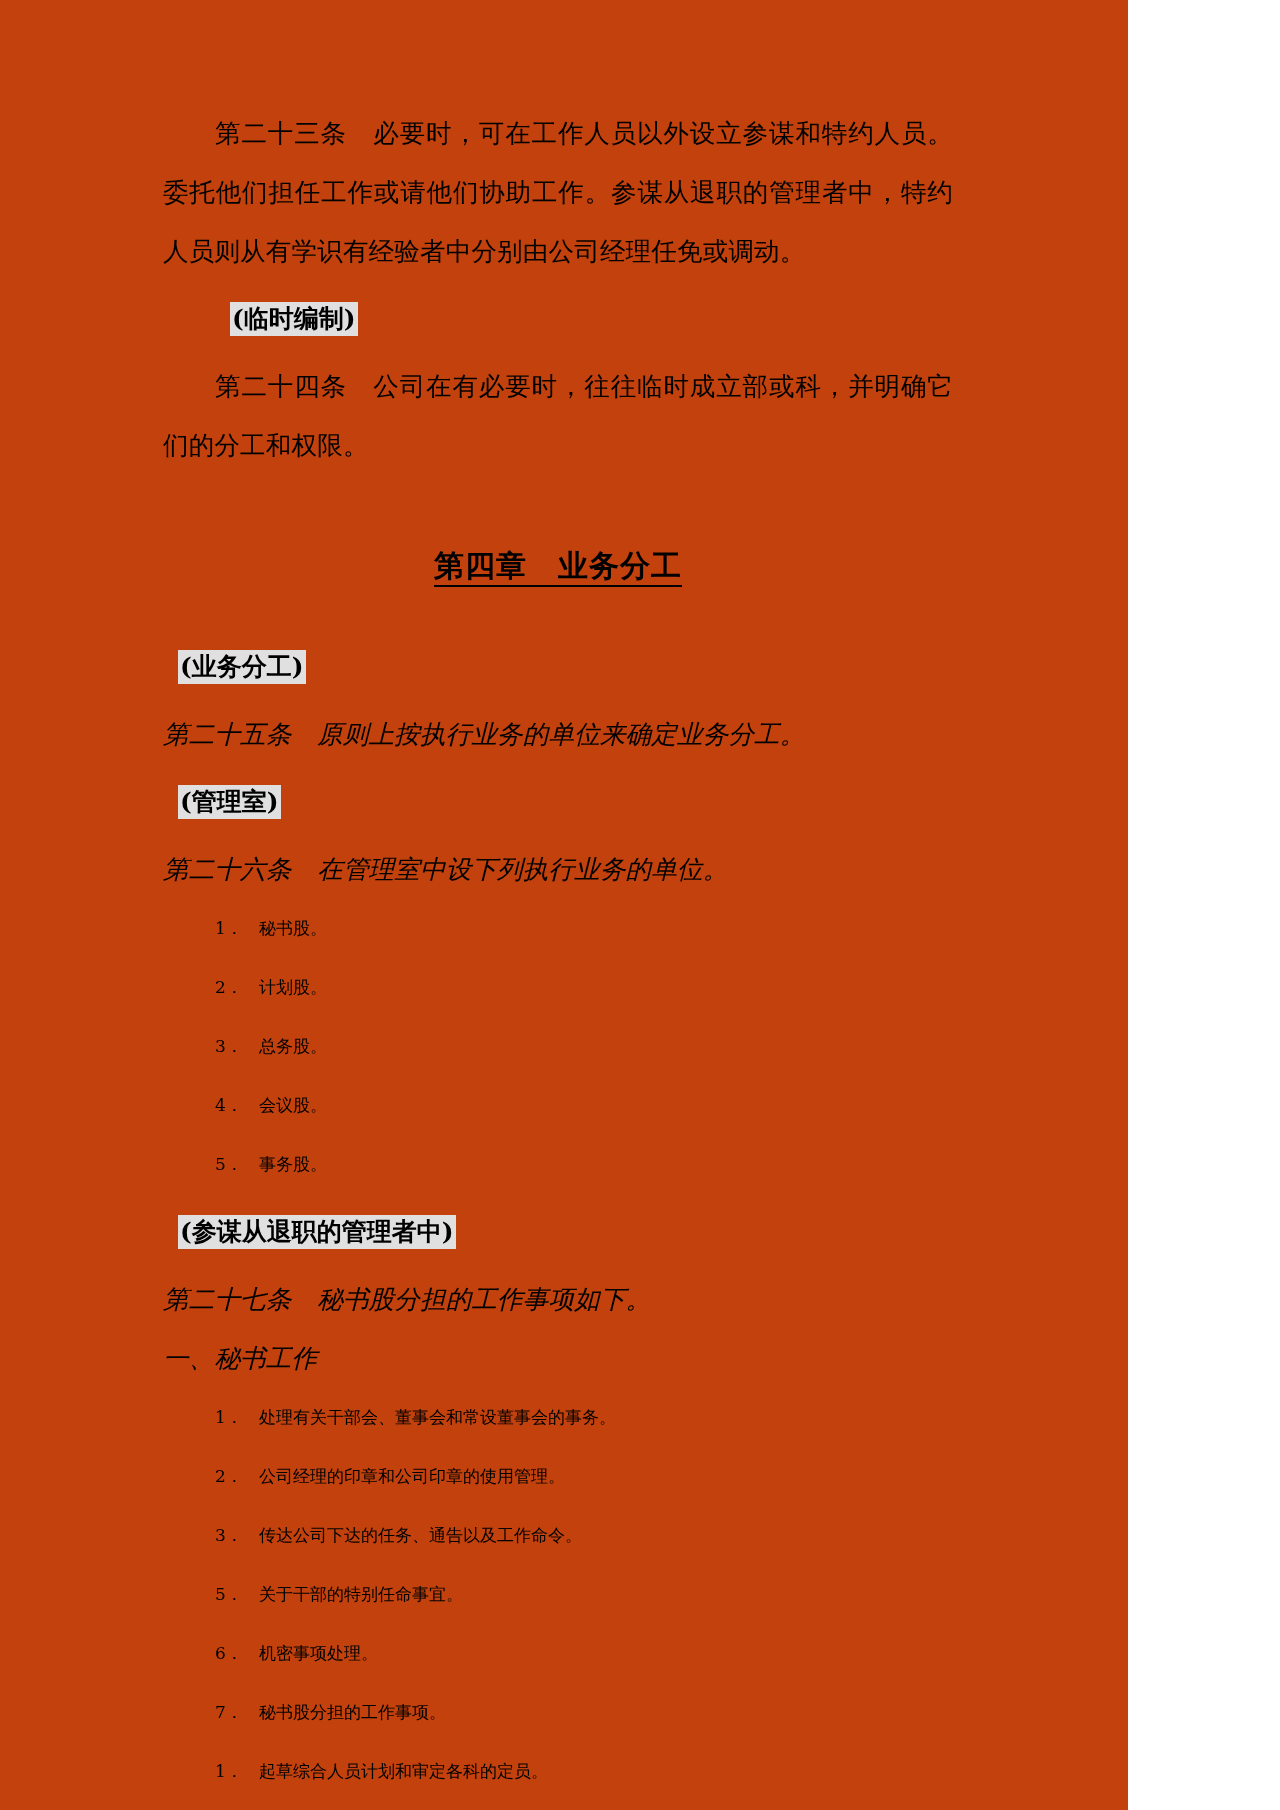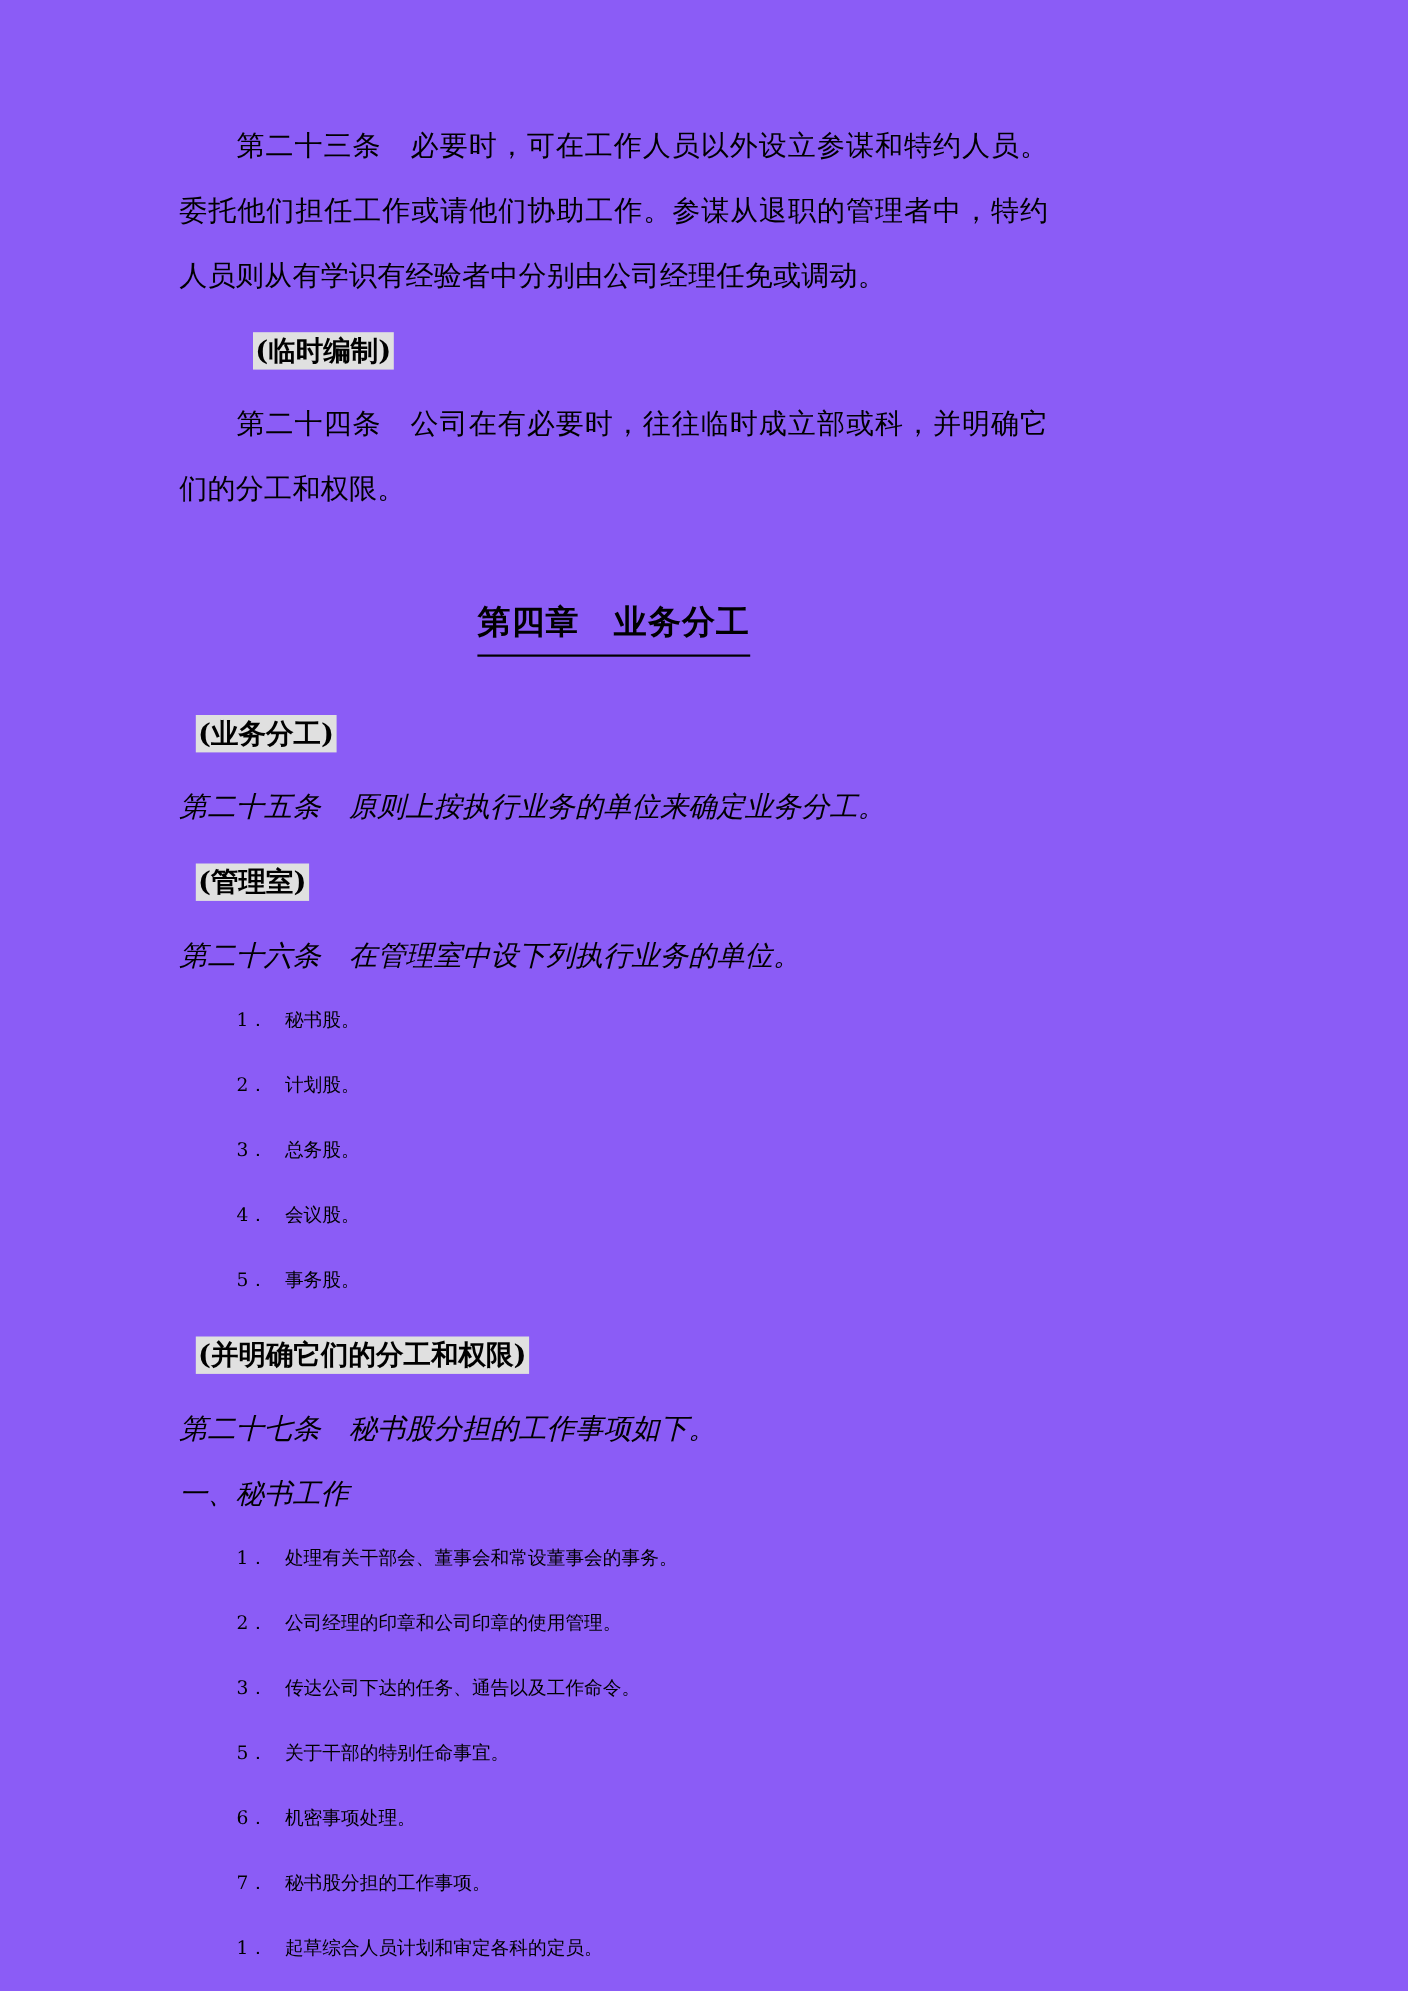--- a/index.html
+++ b/index.html
@@ -9,23 +9,23 @@
   }
   body {
     width: 1280px;
     height: 1810px;
     font-family: "DejaVu Serif", "Liberation Serif", serif;
     color: #000000;
     overflow: hidden;
   }
   .page {
     position: relative;
-    width: 1280px;
+    width: 1128px;
     height: 1810px;
-    background: #8b5cf6;
+    background: #c2410c;
     box-sizing: border-box;
     padding: 0;
   }
   .content {
     position: absolute;
     left: 163px;
     top: 104px;
     width: 790px;
   }
 
@@ -67,21 +67,21 @@
   .chapter-title {
     text-align: center;
     font-size: 30px;
     font-weight: bold;
     line-height: 46px;
     margin: 0;
     letter-spacing: 1px;
   }
   .chapter-title .u {
     border-bottom: 2.5px solid #000;
-    padding-bottom: 12px;
+    padding-bottom: 2px;
   }
 
   
   .list-row {
     font-size: 17px;
     line-height: 59px;
     margin: 0;
     padding-left: 52px;
     white-space: nowrap;
   }
@@ -118,21 +118,21 @@
     <div class="shaded-label"><span class="hl">(管理室)</span></div>
 
     <p class="para flush">第二十六条　在管理室中设下列执行业务的单位。</p>
 
     <div class="list-row"><span class="num">1．</span><span>秘书股。</span></div>
     <div class="list-row"><span class="num">2．</span><span>计划股。</span></div>
     <div class="list-row"><span class="num">3．</span><span>总务股。</span></div>
     <div class="list-row"><span class="num">4．</span><span>会议股。</span></div>
     <div class="list-row"><span class="num">5．</span><span>事务股。</span></div>
 
-    <div class="shaded-label"><span class="hl">(并明确它们的分工和权限)</span></div>
+    <div class="shaded-label"><span class="hl">(参谋从退职的管理者中)</span></div>
 
     <p class="para flush">第二十七条　秘书股分担的工作事项如下。</p>
 
     <p class="para flush">一、秘书工作</p>
 
     <div class="list-row"><span class="num">1．</span><span>处理有关干部会、董事会和常设董事会的事务。</span></div>
     <div class="list-row"><span class="num">2．</span><span>公司经理的印章和公司印章的使用管理。</span></div>
     <div class="list-row"><span class="num">3．</span><span>传达公司下达的任务、通告以及工作命令。</span></div>
     <div class="list-row"><span class="num">5．</span><span>关于干部的特别任命事宜。</span></div>
     <div class="list-row"><span class="num">6．</span><span>机密事项处理。</span></div>

